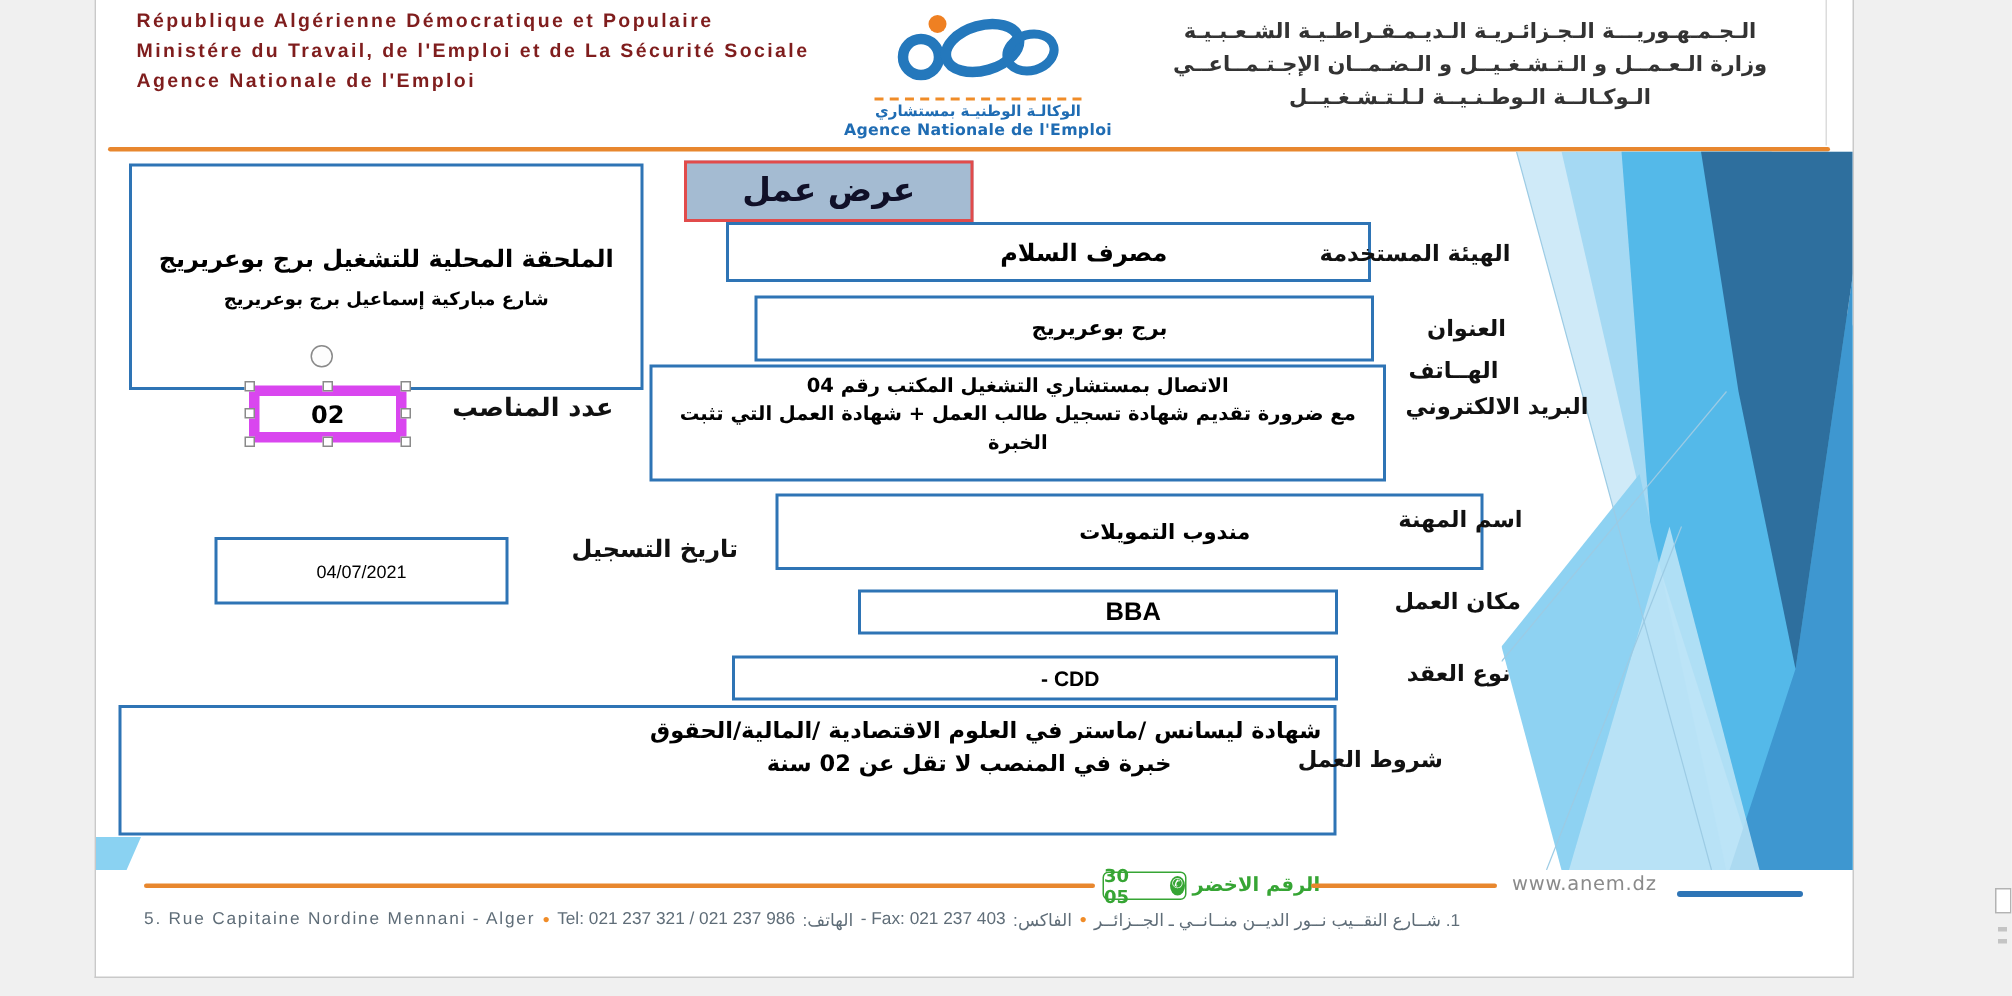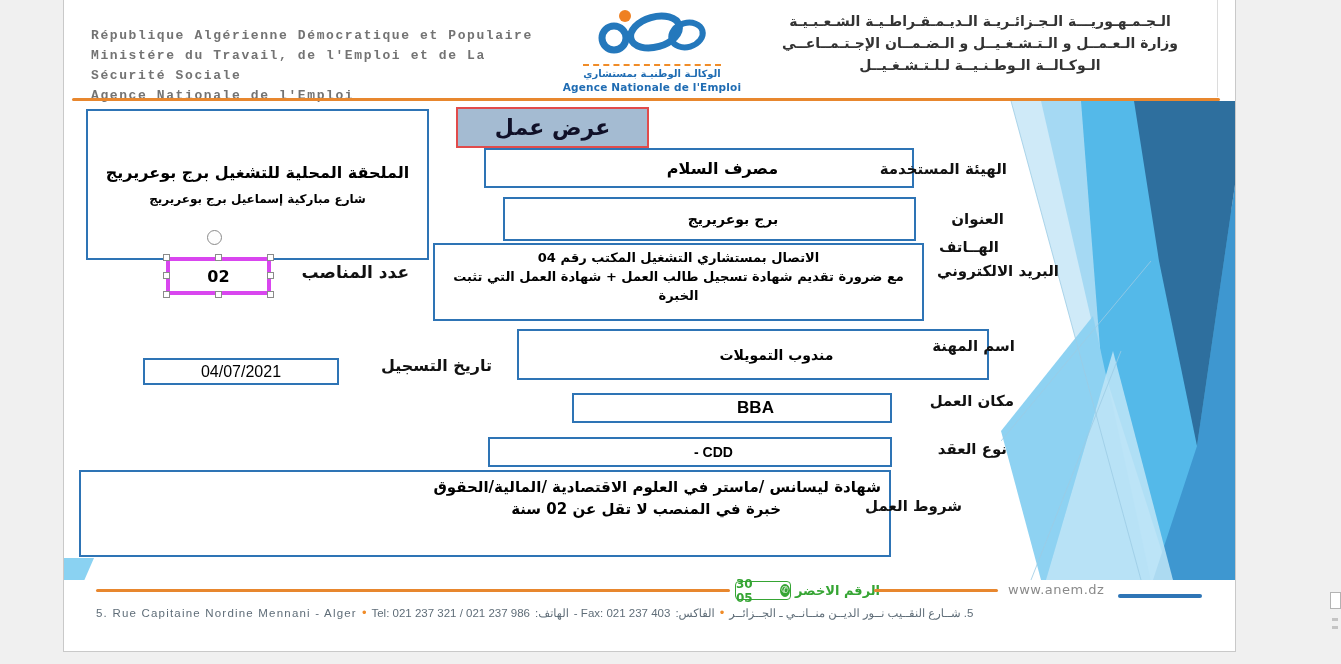--- a/index.html
+++ b/index.html
@@ -8,23 +8,23 @@
   #page { position:relative; width:1341px; height:664px; background:#f0f0f0; }
 
   
   #slide { position:absolute; left:63px; top:0; width:1173px; height:652px;
            background:#ffffff; border-left:1px solid #c9c9c9; border-right:1px solid #c9c9c9;
            border-bottom:1px solid #c9c9c9; overflow:hidden; }
 
   .abs { position:absolute; }
 
   
-  .fr-header { left:27px; top:26px; width:460px; font-family:Liberation Mono, monospace;
+  .fr-header { left:27px; top:4px; width:460px; font-family:Liberation Sans, sans-serif;
                font-weight:bold; font-size:13px; line-height:20px; letter-spacing:1.6px;
-               color:#737373; }
+               color:#7f1d1d; }
   .ar-header { right:20px; top:10px; width:470px; direction:rtl; text-align:center;
                font-weight:bold; font-size:14px; line-height:22px; color:#333; }
   .logo-wrap { left:498px; top:6px; width:180px; text-align:center; }
   .logo-ar { display:inline-block; margin-top:1px; padding-top:2px; font-size:10px; font-weight:bold;
              color:#1f6cb3; border-top:2px dashed #f08c28; direction:rtl; }
   .logo-fr { font-size:10.5px; font-weight:bold; color:#1f6cb3; letter-spacing:.2px; }
   .orange-rule { left:8px; top:98px; width:1148px; height:3px; background:#e8872e; border-radius:2px; }
   .hdr-edge { left:1153px; top:0; width:1px; height:97px; background:#dcdcdc; }
 
   
@@ -36,21 +36,21 @@
   .b-bold { font-weight:bold;padding-left:47px; }
 
   .label-ar { direction:rtl; font-weight:bold; font-size:15px; color:#111; white-space:nowrap; z-index:5; }
 
   
   .title-box { left:392px; top:107px; width:193px; height:41px; background:#a4bbd2;
                border:2px solid #e14b4b; display:flex; align-items:center; justify-content:center;
                font-size:22px; font-weight:bold; color:#101028; z-index:4; }
 
   
-  .sel-box { left:102px; top:257px; width:105px; height:38px; border:4px solid #d946ef;
+  .sel-box { left:102px; top:257px; width:105px; height:38px; border:7px solid #d946ef;
              display:flex; align-items:center; justify-content:center;
              font-size:16px; font-weight:bold; color:#000; background:#fff; z-index:6; }
   .hnd { position:absolute; width:7px; height:7px; background:#fff; border:1px solid #8a8a8a; z-index:7; }
   .rot { left:143px; top:230px; width:15px; height:15px; border:1.5px solid #8a8a8a;
          border-radius:50%; background:#fdfdfd; z-index:7; }
 
   
   .o-line { height:3px; background:#e8872e; border-radius:2px; }
   .badge { left:671px; top:581px; width:56px; height:19px; border:1.5px solid #36a534;
            border-radius:4px; background:#fff; display:flex; align-items:center;
@@ -127,21 +127,21 @@
     <i class="hnd" style="left:99px;  top:254px;"></i>
     <i class="hnd" style="left:151px; top:254px;"></i>
     <i class="hnd" style="left:203px; top:254px;"></i>
     <i class="hnd" style="left:99px;  top:272px;"></i>
     <i class="hnd" style="left:203px; top:272px;"></i>
     <i class="hnd" style="left:99px;  top:291px;"></i>
     <i class="hnd" style="left:151px; top:291px;"></i>
     <i class="hnd" style="left:203px; top:291px;"></i>
     <div class="abs label-ar" style="right:826px; top:262px; font-size:17px;">عدد المناصب</div>
 
-    <div class="abs bluebox" style="left:79px; top:358px; width:196px; height:27px; font-family:'Liberation Sans',sans-serif; font-size:16px;" dir="ltr">04/07/2021</div>
+    <div class="abs bluebox" style="left:79px; top:358px; width:196px; height:45px; font-family:'Liberation Sans',sans-serif; font-size:12px;" dir="ltr">04/07/2021</div>
     <div class="abs label-ar" style="right:743px; top:356px; font-size:16px;">تاريخ التسجيل</div>
 
     <div class="abs title-box" dir="rtl">عرض عمل</div>
 
     <div class="abs bluebox b-bold" style="left:420px; top:148px; width:430px; height:40px; font-size:16px;" dir="rtl">مصرف السلام</div>
 
     <div class="abs bluebox b-bold" style="left:439px; top:197px; width:413px; height:44px; font-size:14px;" dir="rtl">برج بوعريريج</div>
 
     <div class="abs bluebox" style="left:369px; top:243px; width:491px; height:78px; flex-direction:column; justify-content:flex-start; padding-top:3px;">
       <div dir="rtl" style="font-size:13px; font-weight:bold; line-height:19px;">الاتصال بمستشاري التشغيل المكتب رقم 04</div>
@@ -181,20 +181,20 @@
     <div class="abs blue-line"></div>
 
     <div class="abs foot-row">
       <span class="fr">5.  Rue  Capitaine  Nordine  Mennani  -  Alger</span>
       <span class="dot">•</span>
       <span>Tel: 021 237 321 / 021 237 986</span>
       <span dir="rtl">الهاتف:</span>
       <span>- Fax: 021 237 403</span>
       <span dir="rtl">الفاكس:</span>
       <span class="dot">•</span>
-      <span dir="rtl">5. شــارع النقــيب نــور الديــن منــانــي ـ الجــزائــر</span>
+      <span dir="rtl">1. شــارع النقــيب نــور الديــن منــانــي ـ الجــزائــر</span>
     </div>
   </div>
 
   <div class="abs scroll-box"></div>
   <div class="abs scroll-tick" style="top:618px;"></div>
   <div class="abs scroll-tick" style="top:626px;"></div>
 </div>
 
 </body></html>

